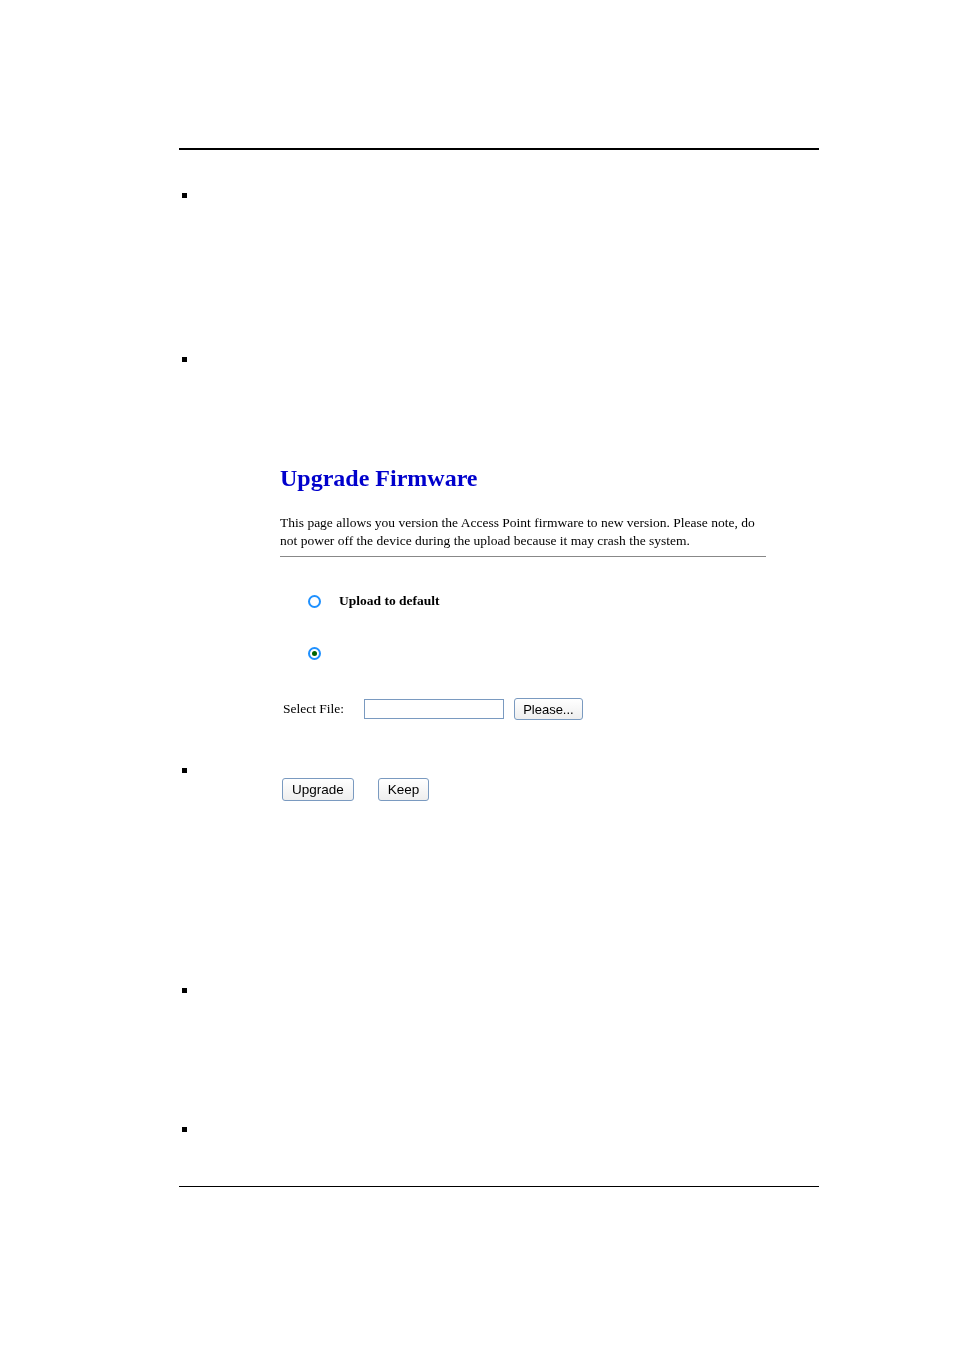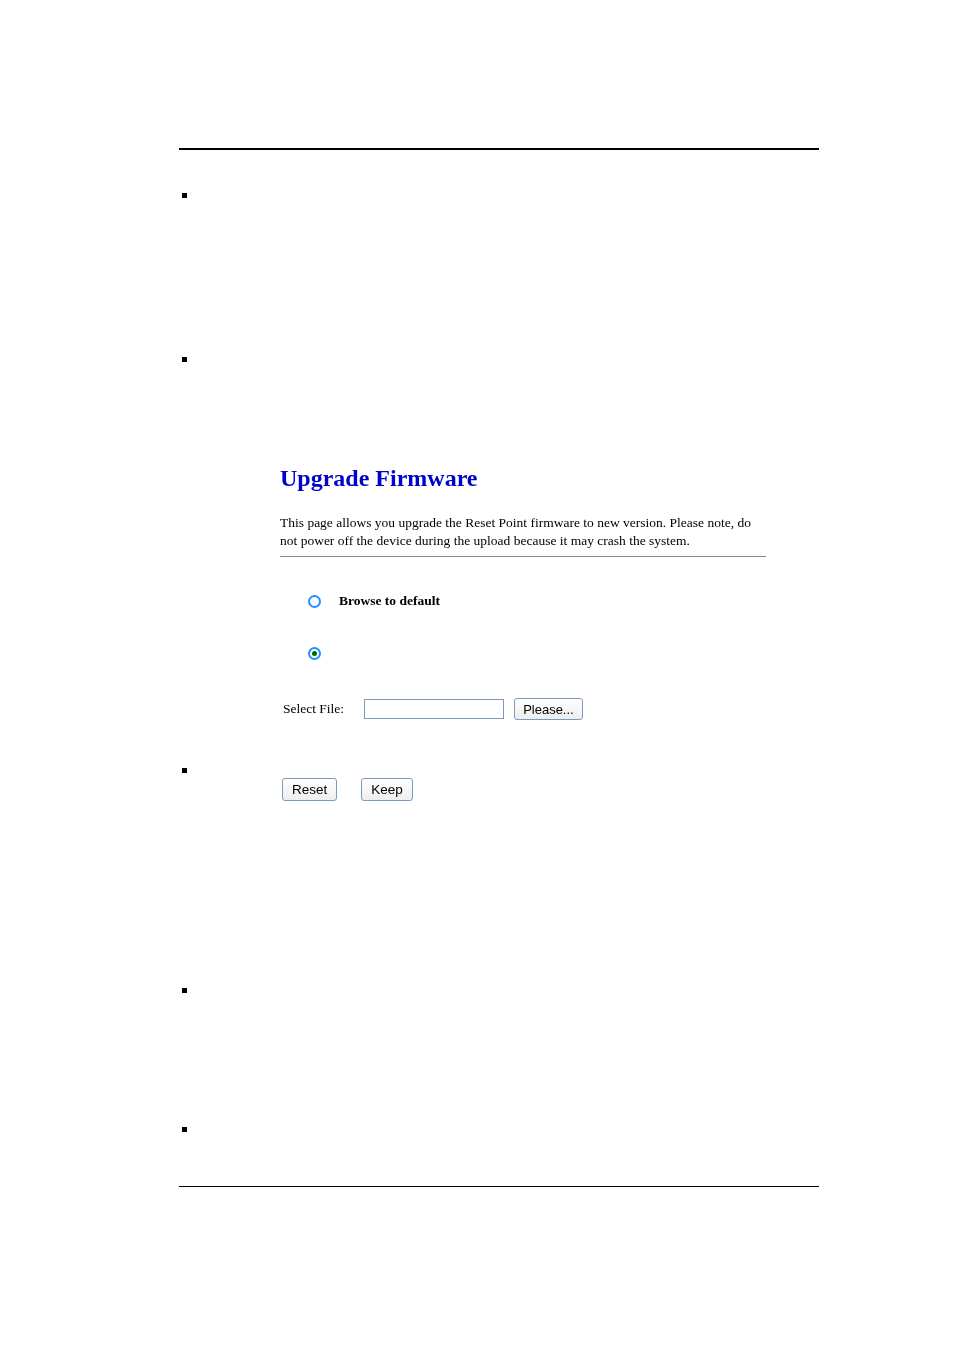--- a/index.html
+++ b/index.html
@@ -138,36 +138,36 @@
 <div class="page-rule-top"></div>
 
 <div class="bullet" style="top:169px; left:158px;"></div>
 <div class="bullet" style="top:333px; left:158px;"></div>
 <div class="bullet" style="top:744px; left:158px;"></div>
 <div class="bullet" style="top:964px; left:158px;"></div>
 <div class="bullet" style="top:1103px; left:158px;"></div>
 
 <div class="firmware-panel">
   <div class="panel-title">Upgrade Firmware</div>
-  <div class="panel-desc">This page allows you upgrade the Reset Point firmware to new version. Please note, do not power off the device during the upload because it may crash the system.</div>
+  <div class="panel-desc">This page allows you version the Access Point firmware to new version. Please note, do not power off the device during the upload because it may crash the system.</div>
 
   <div class="option-row">
     <span class="radio-outer"></span>
-    <span class="option-label">Browse to default</span>
+    <span class="option-label">Upload to default</span>
   </div>
 
   <div class="option-row">
     <span class="radio-outer checked"></span>
   </div>
 
   <div class="file-row">
     <span class="file-label">Select File:</span>
     <input type="text" class="file-input" style="">
     <button class="browse-btn">Please...</button>
   </div>
 
   <div class="button-row">
-    <button class="action-btn">Reset</button>
+    <button class="action-btn">Upgrade</button>
     <button class="action-btn">Keep</button>
   </div>
 </div>
 
 <div class="page-rule-bottom"></div>
 
 </body></html>

